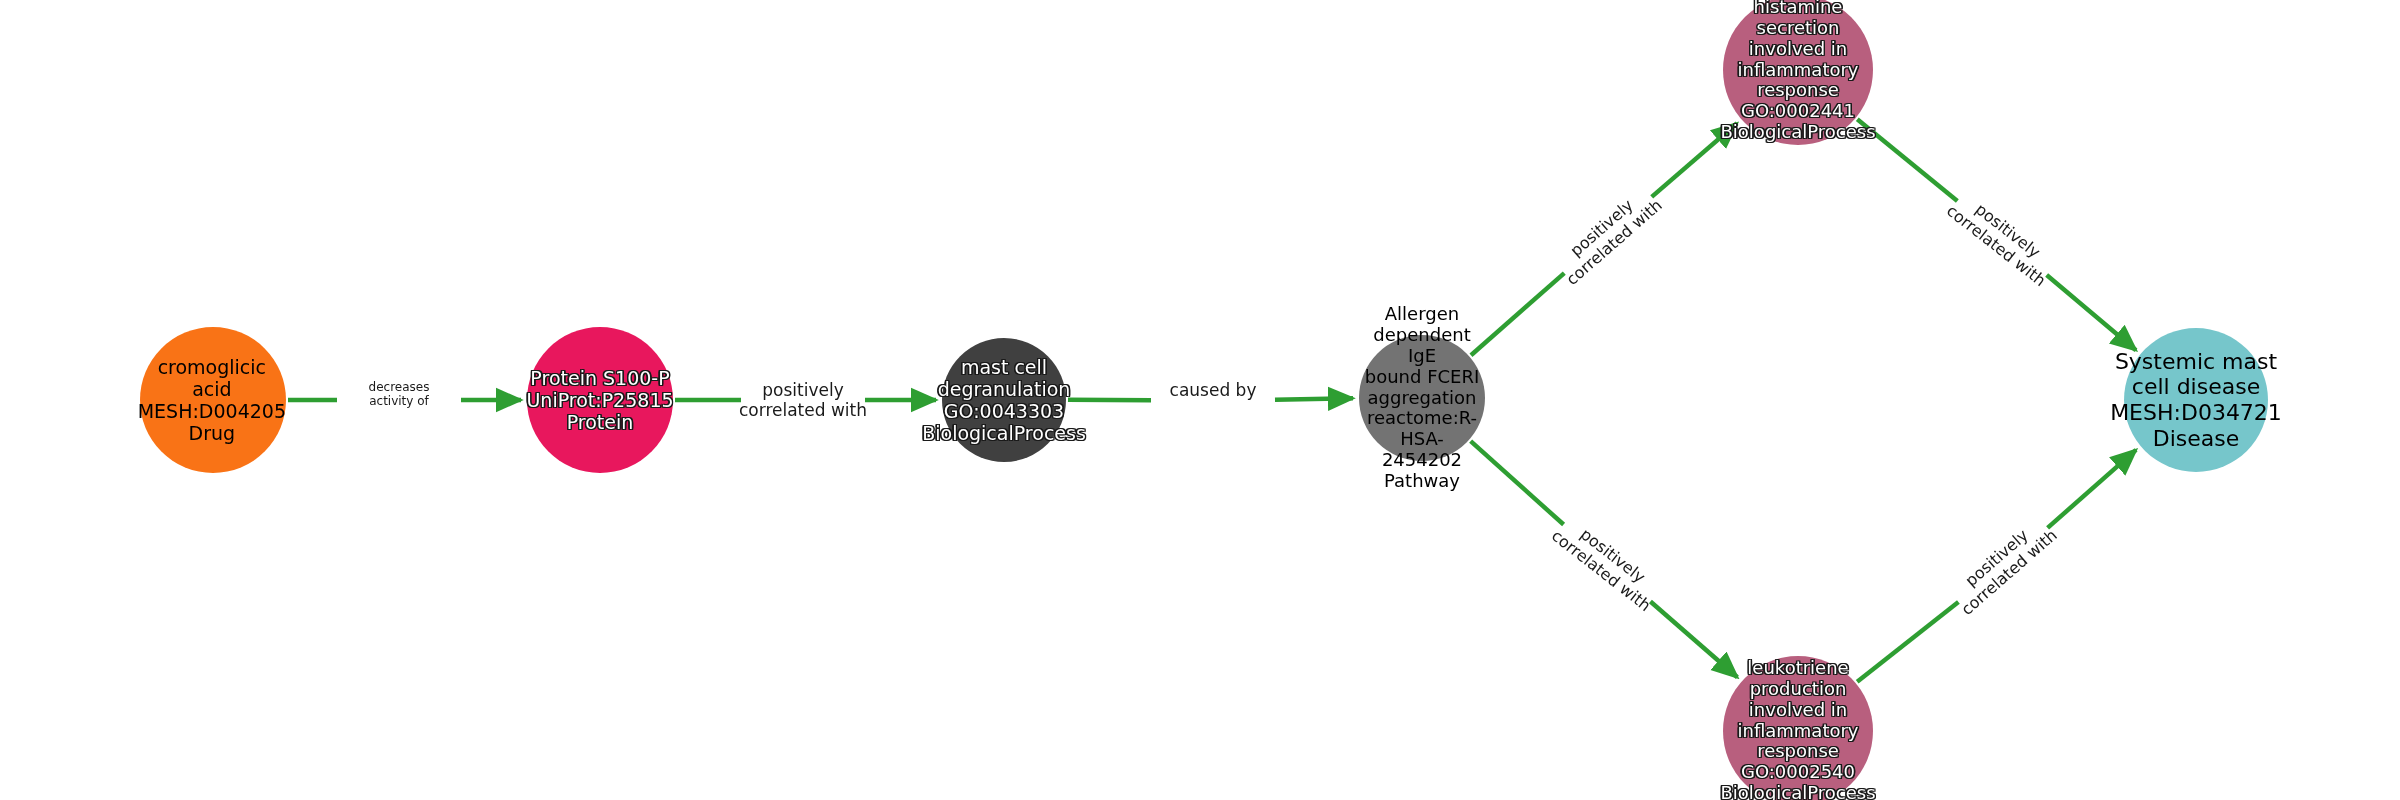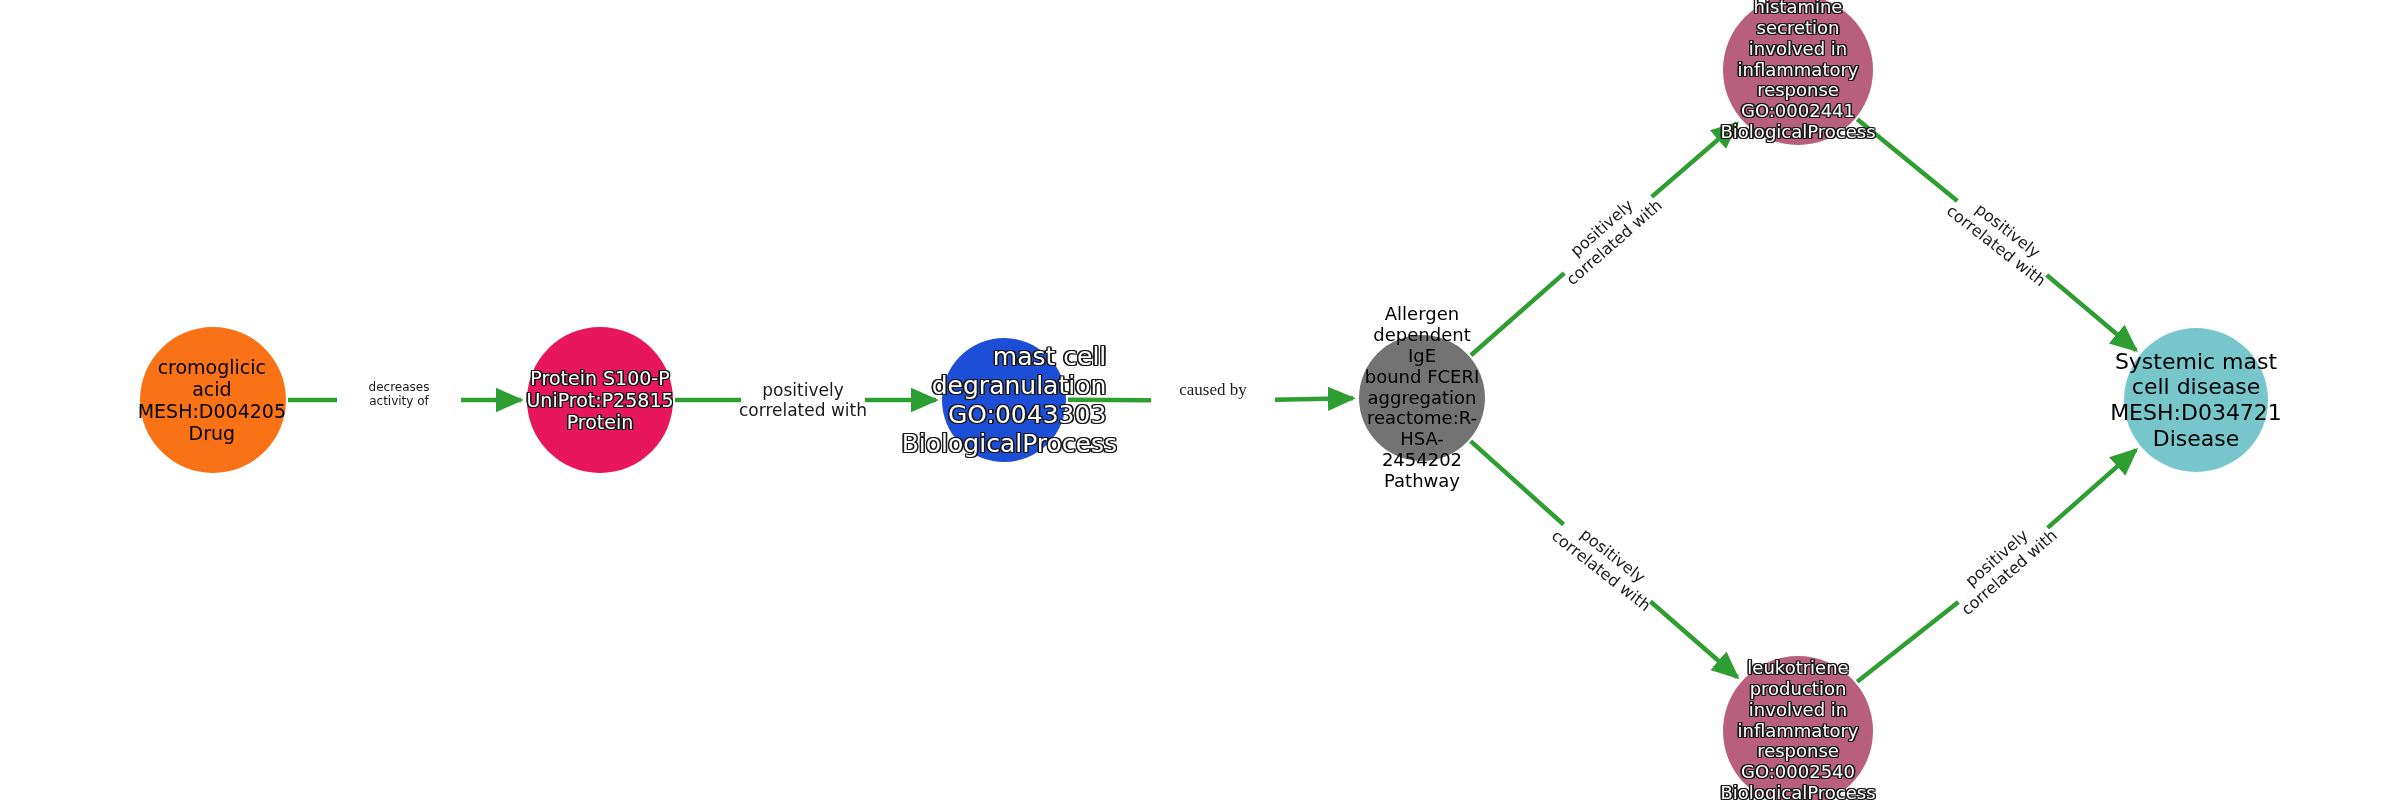--- a/index.html
+++ b/index.html
@@ -95,21 +95,21 @@
         <line x1="1857.2017794765288" y1="681.764349229319" x2="1958.4064518228745" y2="602.0865940870065" stroke="#2e9e32" stroke-width="4.5"></line>
         <line x1="2047.5935481771255" y1="527.9134059129935" x2="2136.029366244555" y2="449.87507480666386" stroke="#2e9e32" stroke-width="4.5" marker-end="url(#arrowhead)"></line>
       </g>
   </svg>
 
   <div id="edge-label-layer">
       <div class="edge-label" style="font-size: 12px; width: 170px; left: 314px; top: 379.6px; transform: rotate(0deg);">decreases
 activity of</div>
       <div class="edge-label" style="font-size: 17px; width: 170px; left: 718px; top: 379.6px; transform: rotate(0deg);">positively
 correlated with</div>
-      <div class="edge-label" style="font-size: 17px; width: 170px; left: 1128px; top: 379.6px; transform: rotate(0deg); font-family: Liberation Serif, serif;">caused by</div>
+      <div class="edge-label" style="font-size: 17px; width: 170px; left: 1128px; top: 379.6px; transform: rotate(0deg);">caused by</div>
       <div class="edge-label" style="font-size: 16px; width: 170px; left: 1523px; top: 215.8px; transform: rotate(-41deg);">positively
 correlated with</div>
       <div class="edge-label" style="font-size: 16px; width: 170px; left: 1917px; top: 218.8px; transform: rotate(38deg);">positively
 correlated with</div>
       <div class="edge-label" style="font-size: 16px; width: 170px; left: 1522px; top: 543.8px; transform: rotate(38deg);">positively
 correlated with</div>
       <div class="edge-label" style="font-size: 16px; width: 170px; left: 1918px; top: 545.8px; transform: rotate(-41deg);">positively
 correlated with</div>
     </div>
   <div id="node-layer">
@@ -117,21 +117,21 @@
         <span class="node-label dark-text">cromoglicic
 acid
 MESH:D004205
 Drug</span>
       </div>
       <div class="node" title="Protein S100-P (UniProt:P25815) — Protein" style="width: 146px; height: 146px; left: 527px; top: 327px; background: rgb(232, 23, 93); font-size: 19px; align-items: center;">
         <span class="node-label light-text">Protein S100-P
 UniProt:P25815
 Protein</span>
       </div>
-      <div class="node" title="mast cell degranulation (GO:0043303) — BiologicalProcess" style="width: 124px; height: 124px; left: 942px; top: 338px; background: #1d4ed8; font-size: 25px; text-align: right;">
+      <div class="node" title="mast cell degranulation (GO:0043303) — BiologicalProcess" style="width: 124px; height: 124px; left: 942px; top: 338px; background: #404040; font-size: 19px;">
         <span class="node-label light-text">mast cell
 degranulation
 GO:0043303
 BiologicalProcess</span>
       </div>
       <div class="node" title="Allergen dependent IgE bound FCERI aggregation (reactome:R-HSA-2454202) — Pathway" style="width: 126px; height: 126px; left: 1359px; top: 335px; background: #737373; font-size: 18px;">
         <span class="node-label dark-text">Allergen
 dependent IgE
 bound FCERI
 aggregation

